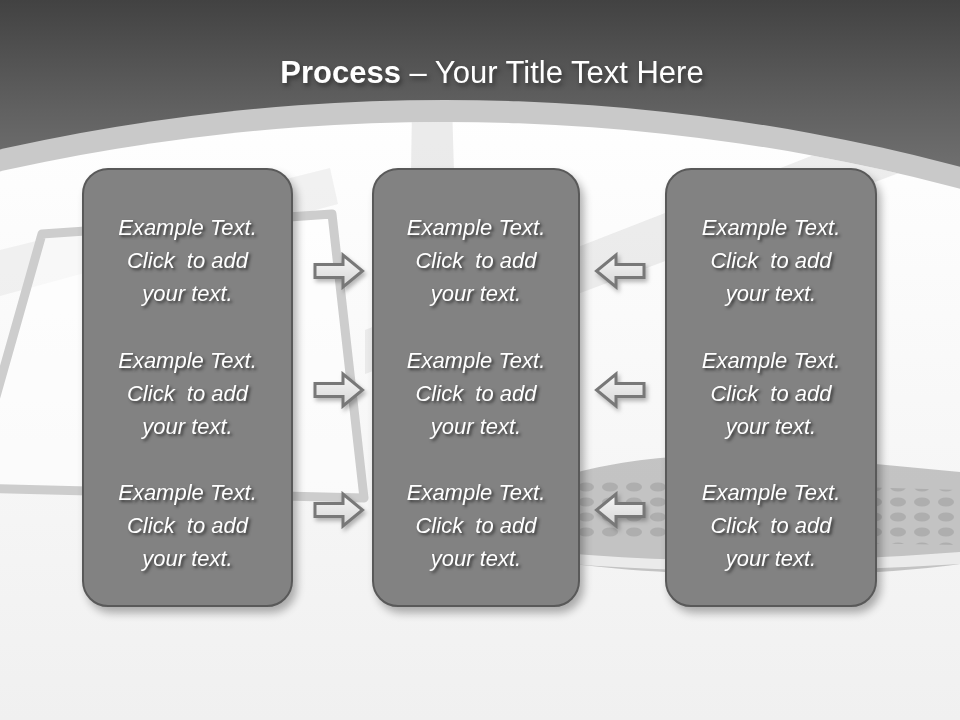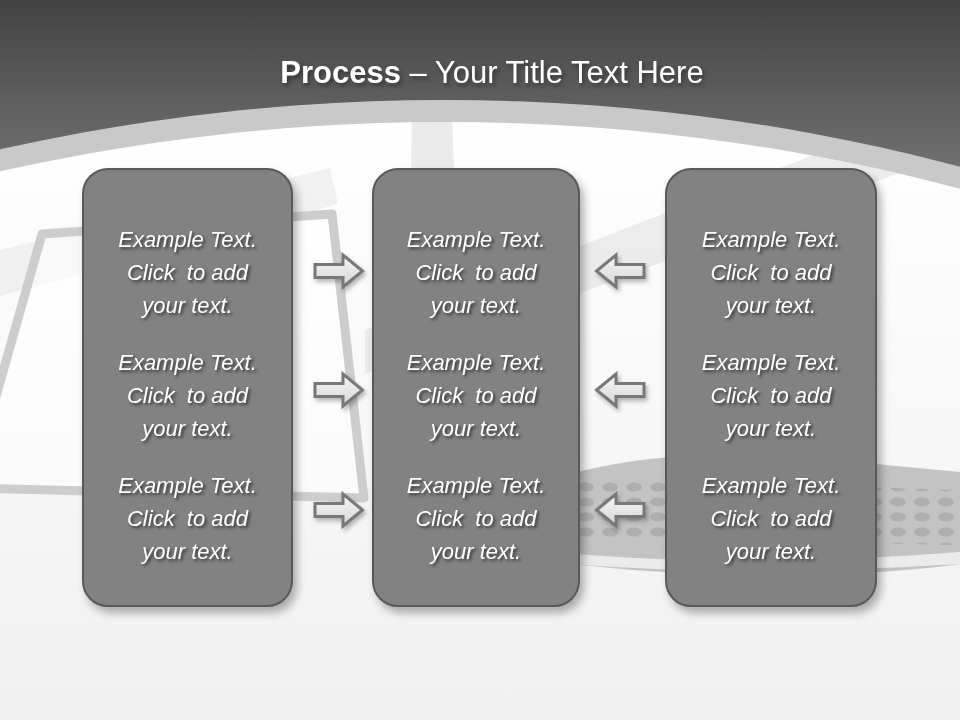--- a/index.html
+++ b/index.html
@@ -16,21 +16,21 @@
   }
   .title .t-bold { font-weight:700; }
   .box {
     position:absolute; top:168px; height:439px; box-sizing:border-box;
     background:#828282; border:2.5px solid #595959; border-radius:26px;
     box-shadow:4px 6px 9px rgba(0,0,0,0.30); z-index:3;
     display:flex; flex-direction:column; justify-content:space-between;
     padding:41px 6px 30px 6px;
   }
   .box p {
-    margin:12px; color:#ffffff; font-style:italic; font-size:22px;
+    margin:0; color:#ffffff; font-style:italic; font-size:22px;
     line-height:33px; text-align:center; white-space:pre-wrap;
     text-shadow:2px 2px 3px rgba(40,40,40,0.85);
   }
   .box-left  { left:82px;  width:211px; }
   .box-mid   { left:372px; width:208px; }
   .box-right { left:665px; width:212px; }
   .arrow { position:absolute; z-index:3; filter:drop-shadow(2px 3px 2px rgba(0,0,0,0.28)); }
 </style>
 </head>
 <body>

